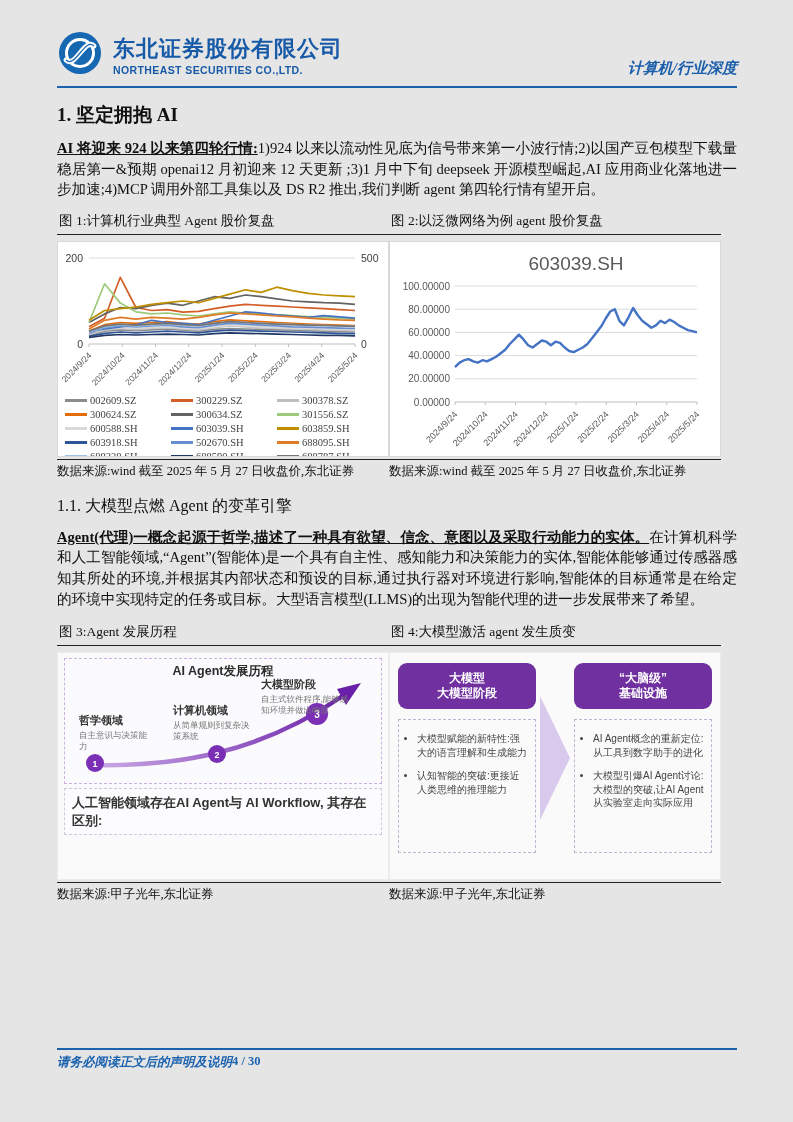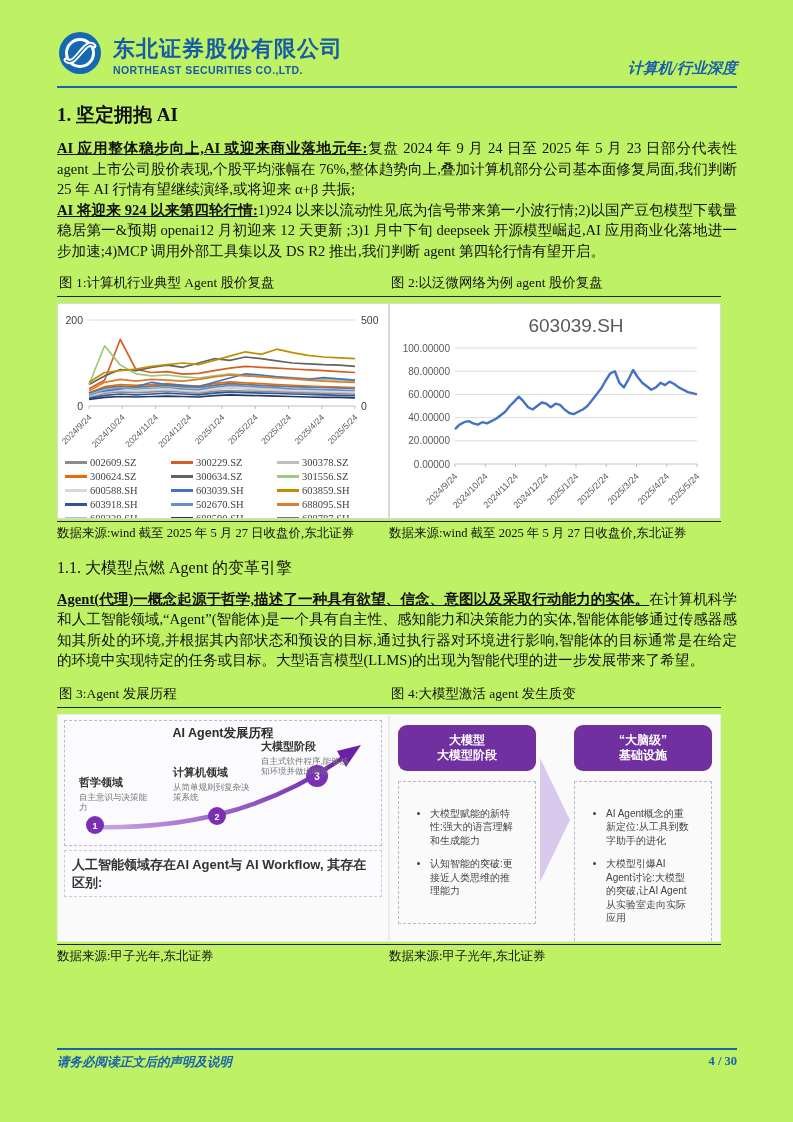--- a/index.html
+++ b/index.html
@@ -1,16 +1,16 @@
 <!DOCTYPE html>
 <html><head>
 <meta charset="utf-8">
 <style>
   html,body{margin:0;padding:0;background:#888;}
-  .page{position:relative;width:793px;height:1122px;background:#bef264;margin:0 auto;
+  .page{position:relative;width:793px;height:1122px;background:#e5e5e5;margin:0 auto;
         font-family:"Liberation Serif","DejaVu Serif",serif;color:#111;overflow:hidden;}
   .inner{position:absolute;left:57px;top:0;width:680px;}
 
   
   .hdr{display:flex;justify-content:space-between;align-items:flex-end;
        padding-top:30px;border-bottom:2.5px solid #1a62ae;padding-bottom:6px;}
   .brand{display:flex;align-items:center;gap:10px;}
   .brand-txt .cn{font-size:22px;font-weight:bold;color:#1a5fa8;color:#175aa8;letter-spacing:1px;
                  font-family:"Liberation Sans","DejaVu Sans",sans-serif;}
   .brand-txt .en{font-size:10.5px;font-weight:bold;color:#175aa8;letter-spacing:.4px;
@@ -49,29 +49,29 @@
   .f3-cmp-h{font-size:13px;font-weight:bold;color:#333;}
   .f3-cmp ul{margin:3px 0 0 0;padding-left:12px;}
   .f3-cmp li{font-size:8.8px;color:#666;line-height:11.5px;margin-bottom:2px;}
   .f3-cmp li b{color:#444;}
 
   .f4-wrap{display:flex;gap:0;padding:10px 8px 6px 8px;height:206px;box-sizing:border-box;}
   .f4-col{width:138px;display:flex;flex-direction:column;}
   .f4-head{background:#7030a0;color:#fff;font-weight:bold;font-size:12px;text-align:center;
            border-radius:9px;padding:8px 4px;white-space:pre-line;line-height:15px;}
   .f4-body{border:1px dashed #c0b4cf;margin-top:10px;flex:1;padding:12px 7px;}
-  .f4-body ul{margin:13px;padding-left:11px;}
+  .f4-body ul{margin:0;padding-left:11px;}
   .f4-body li{font-size:10px;color:#444;line-height:13.5px;margin-bottom:10px;}
   .f4-arrow{width:38px;display:flex;align-items:center;justify-content:center;}
   .f4-arrow .tri{width:0;height:0;border-top:62px solid transparent;border-bottom:62px solid transparent;
                  border-left:30px solid #d9c9ec;}
 
   
   .footer{position:absolute;left:57px;width:680px;top:1048px;border-top:2.5px solid #1a62ae;
-          display:flex;justify-content:space-between;padding-top:4px;}
+          display:flex;padding-top:4px;}
   .foot-l{color:#1a62ae;font-size:12.5px;font-weight:bold;font-style:italic;}
   .foot-r{color:#1a62ae;font-size:12.5px;font-weight:bold;}
 
   svg text{font-family:"Liberation Sans","DejaVu Sans",sans-serif;}
 </style>
 </head>
 <body>
 
 <div class="page">
   <div class="inner">
@@ -89,21 +89,20 @@
         <span class="brand-txt">
           <div class="cn">东北证券股份有限公司</div>
           <div class="en">NORTHEAST SECURITIES CO.,LTD.</div>
         </span>
       </div>
       <div class="report-tag">计算机/行业深度</div>
     </div>
 
     <div class="h1">1.  坚定拥抱 AI</div>
 
-    <p class="para"><span class="lead">AI 应用整体稳步向上,AI 或迎来商业落地元年:</span><span>复盘 2024 年 9 月 24 日至 2025 年 5 月 23 日部分代表性 agent 上市公司股价表现,个股平均涨幅在 76%,整体趋势向上,叠加计算机部分公司基本面修复局面,我们判断 25 年 AI 行情有望继续演绎,或将迎来 α+β 共振;</span></p>
     <p class="para"><span class="lead">AI 将迎来 924 以来第四轮行情:</span><span>1)924 以来以流动性见底为信号带来第一小波行情;2)以国产豆包模型下载量稳居第一&amp;预期 openai12 月初迎来 12 天更新 ;3)1 月中下旬 deepseek 开源模型崛起,AI 应用商业化落地进一步加速;4)MCP 调用外部工具集以及 DS R2 推出,我们判断 agent 第四轮行情有望开启。</span></p>
 
     <div class="figrow">
       <div class="figcol">
         <div class="figcap">图 1:计算机行业典型 Agent 股价复盘</div>
         <div class="chartbox">
           <svg id="chart1" width="328" height="146">
               <line x1="30" y1="14" x2="296" y2="14" stroke="#dcdcdc" stroke-width="1"></line>
               <line x1="30" y1="100" x2="296" y2="100" stroke="#bfbfbf" stroke-width="1"></line>
               <text x="24" y="18" font-size="10.5" fill="#404040" text-anchor="end">200</text>

